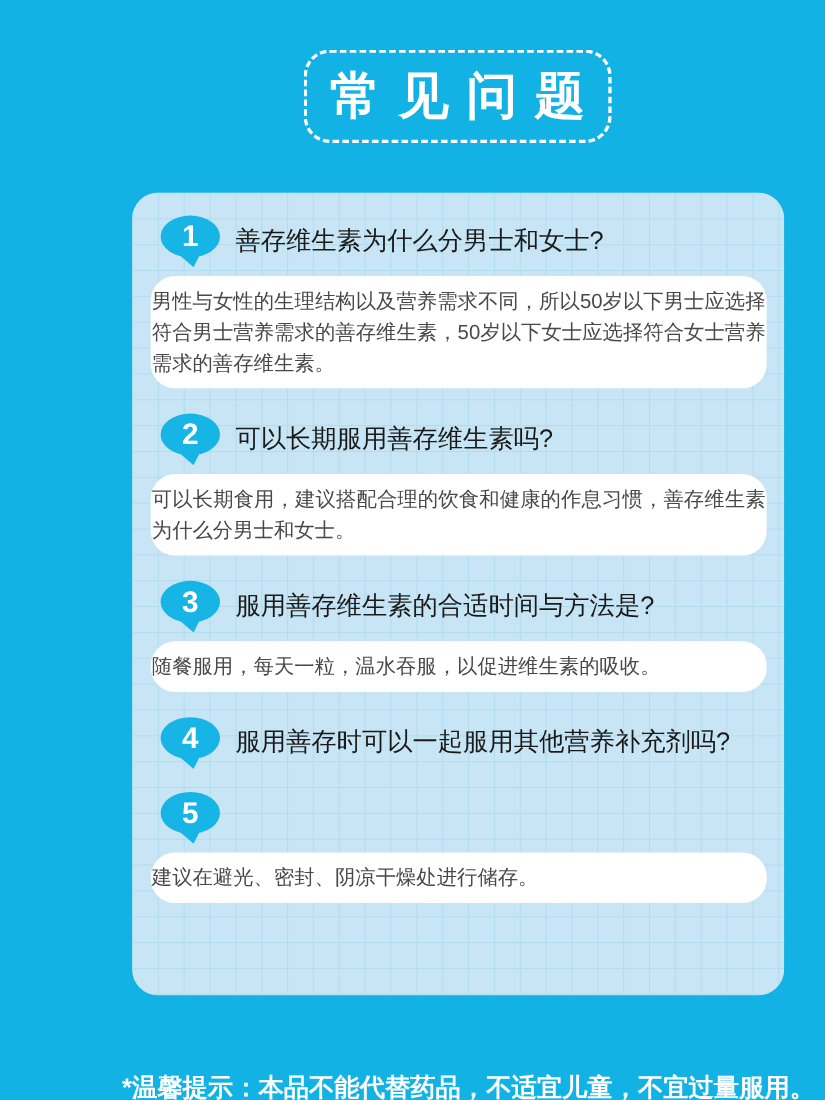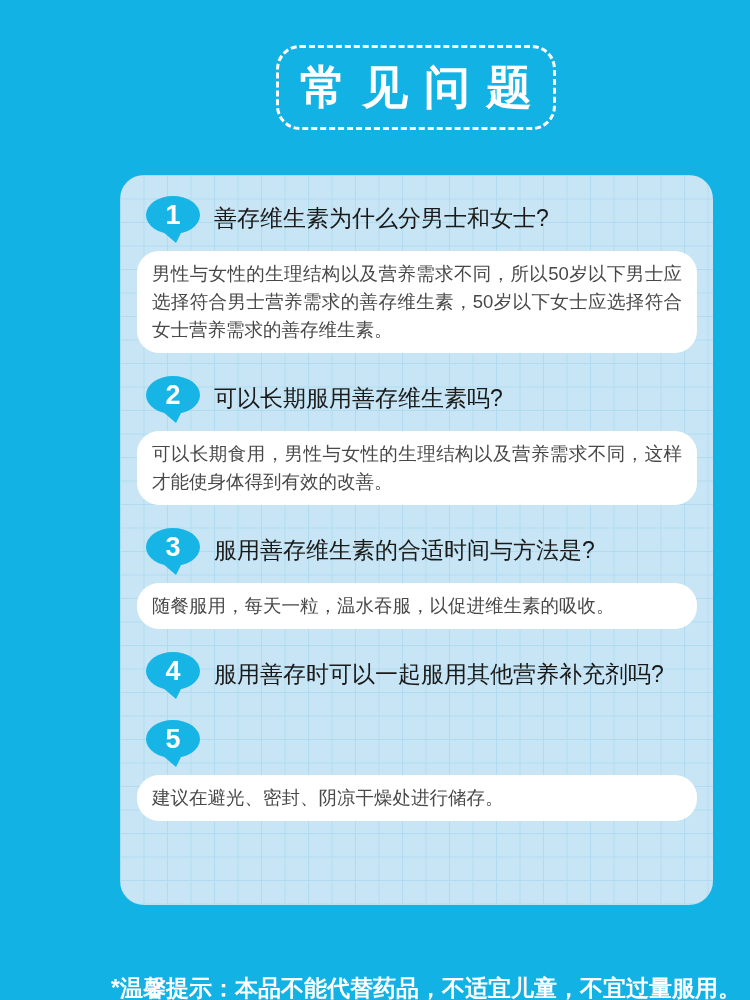--- a/index.html
+++ b/index.html
@@ -63,21 +63,21 @@
     clip-path:polygon(0 0,100% 0,70% 100%);
   }
   .badge-num{color:#ffffff;font-size:27px;font-weight:700;line-height:1;}
   .question{
     font-size:23px;font-weight:400;color:var(--question-color);
     white-space:nowrap;
   }
   .answer{
     margin-left:17px;width:560px;
     background:#ffffff;border-radius:22px;
-    padding:9px 15px;
+    padding:9px 1px;
     font-size:18.5px;line-height:28px;color:var(--answer-color);
     text-align:justify;
   }
 
   
   .footer-note{
     position:absolute;left:70px;top:973px;
     color:#ffffff;font-size:23px;font-weight:700;white-space:nowrap;
   }
 </style>
@@ -102,21 +102,21 @@
       <div class="answer">男性与女性的生理结构以及营养需求不同，所以50岁以下男士应选择符合男士营养需求的善存维生素，50岁以下女士应选择符合女士营养需求的善存维生素。</div>
     </div>
 
     <div class="faq-item">
       <div class="q-row">
         <div class="badge">
           <span class="badge-num">2</span>
         </div>
         <div class="question">可以长期服用善存维生素吗?</div>
       </div>
-      <div class="answer">可以长期食用，男性与女性的生理结构以及营养需求不同，这样才能使身体得到有效的改善。</div>
+      <div class="answer">可以长期食用，建议搭配合理的饮食和健康的作息习惯，善存维生素为什么分男士和女士。</div>
     </div>
 
     <div class="faq-item">
       <div class="q-row">
         <div class="badge">
           <span class="badge-num">3</span>
         </div>
         <div class="question">服用善存维生素的合适时间与方法是?</div>
       </div>
       <div class="answer">随餐服用，每天一粒，温水吞服，以促进维生素的吸收。</div>

